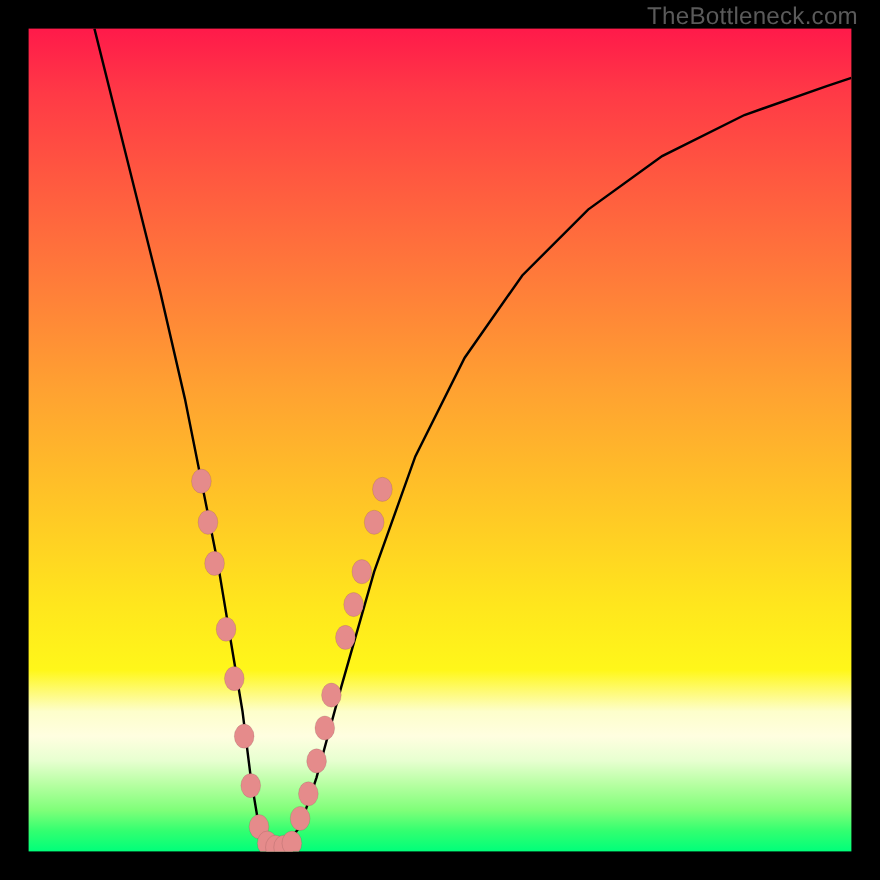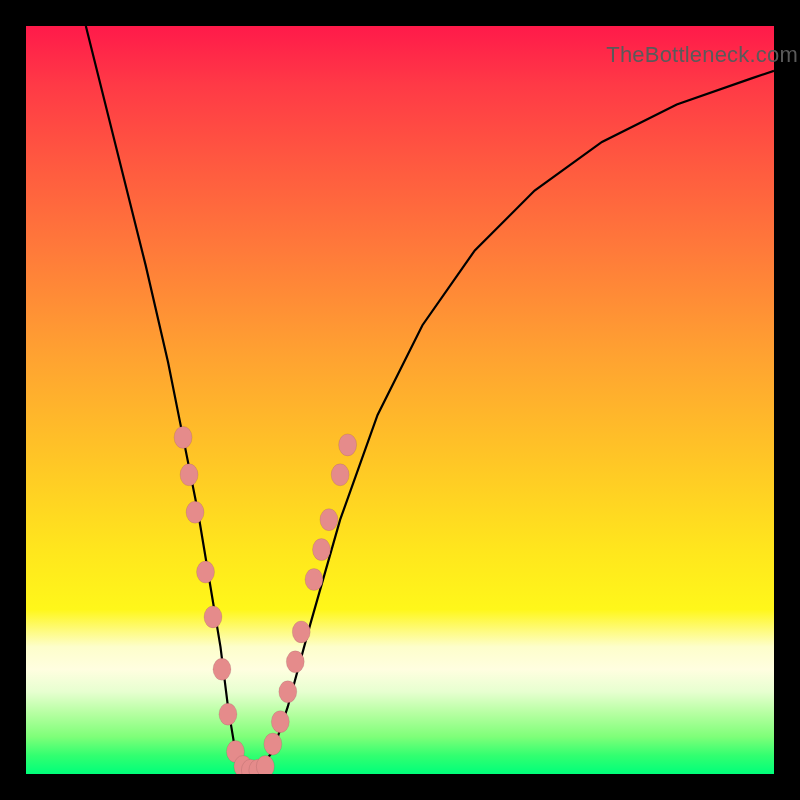--- a/index.html
+++ b/index.html
@@ -6,28 +6,27 @@
   html, body { width: 800px; height: 800px; overflow: hidden; background: #000; }
   .frame {
     position: relative;
     width: 800px;
     height: 800px;
     background: #000;
   }
   .watermark {
     position: absolute;
     top: 2px;
-    right: 2px;
+    right: 20px;
     font-family: Arial, Helvetica, sans-serif;
     font-size: 22px;
     font-weight: 500;
     color: #5a5a5a;
     letter-spacing: 0.2px;
     z-index: 5;
-    margin-top: 40px;
   }
   .plot {
     position: absolute;
     left: 26px;
     top: 26px;
     width: 748px;
     height: 748px;
     background: linear-gradient(to bottom,
       #ff1a4a 0%,
       #ff3a46 8%,

